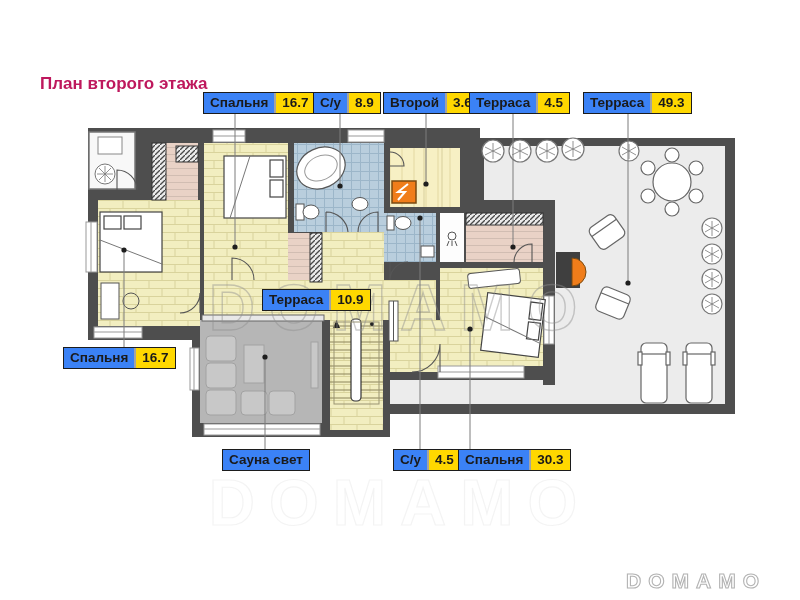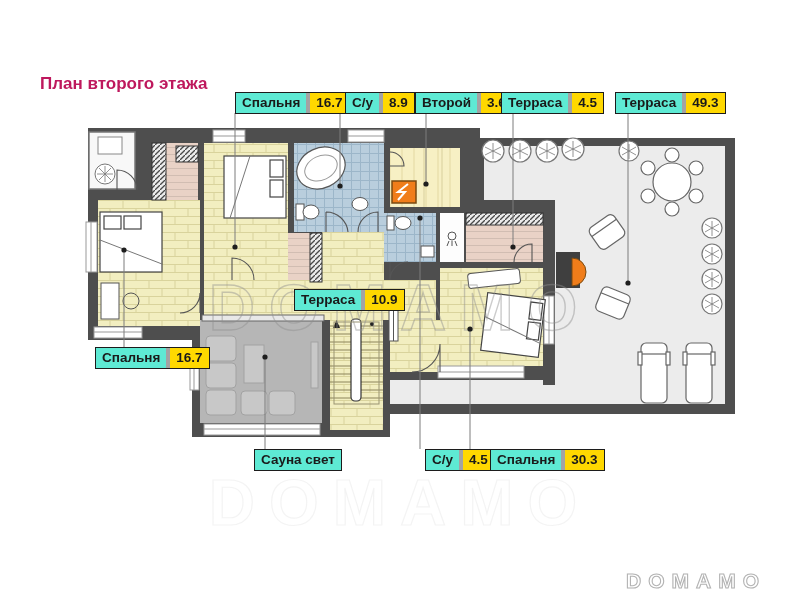--- a/index.html
+++ b/index.html
@@ -6,25 +6,25 @@
     --wall:#4e4e4e; --floor-plank:#f2eec0; --floor-plank-line:#d9d39c;
     --floor-tile:#b9cedd; --floor-tile-line:#9cb6c9; --floor-pink:#e9d2c6;
     --floor-sauna:#f7f0c4; --terrace:#ececec; --second-light:#b6b6b6;
     --accent-orange:#f07d1a; --label-yellow:#ffd800; --leader:#7d7d7d; --text:#1a1a1a;
   }
   html,body{margin:0;padding:0}
   body{width:800px;height:600px;background:#fff;position:relative;overflow:hidden;
        font-family:"Liberation Sans",sans-serif;}
   .title{position:absolute;left:40px;top:38px;font-size:17px;font-weight:bold;color:#be185d;margin-top:36px;}
   svg.plan{position:absolute;left:0;top:0;}
-  .callout{position:absolute;display:flex;align-items:stretch;background:#5eead4;
+  .callout{position:absolute;display:flex;align-items:stretch;background:#3b82f6;
            border:1px solid #1c1c1c;height:22px;box-sizing:border-box;z-index:6;
-           font-weight:bold;font-size:13.5px;color:var(--text);line-height:18px;margin-left:32px;}
+           font-weight:bold;font-size:13.5px;color:var(--text);line-height:18px;}
   .callout .c-label{padding:1px 6px;white-space:nowrap;}
-  .callout .c-value{background:var(--label-yellow);border-left:4px solid #a3a3a3;padding:1px 6px;white-space:nowrap;}
+  .callout .c-value{background:var(--label-yellow);border-left:2px solid #a3a3a3;padding:1px 6px;white-space:nowrap;}
 </style>
 </head>
 <body>
 
 <div class="title">План второго этажа</div>
 
 <svg class="plan" width="800" height="600" viewBox="0 0 800 600">
   <defs>
     <pattern id="plank" width="26" height="16" patternUnits="userSpaceOnUse">
       <rect width="26" height="16" style="fill:var(--floor-plank)"></rect>

